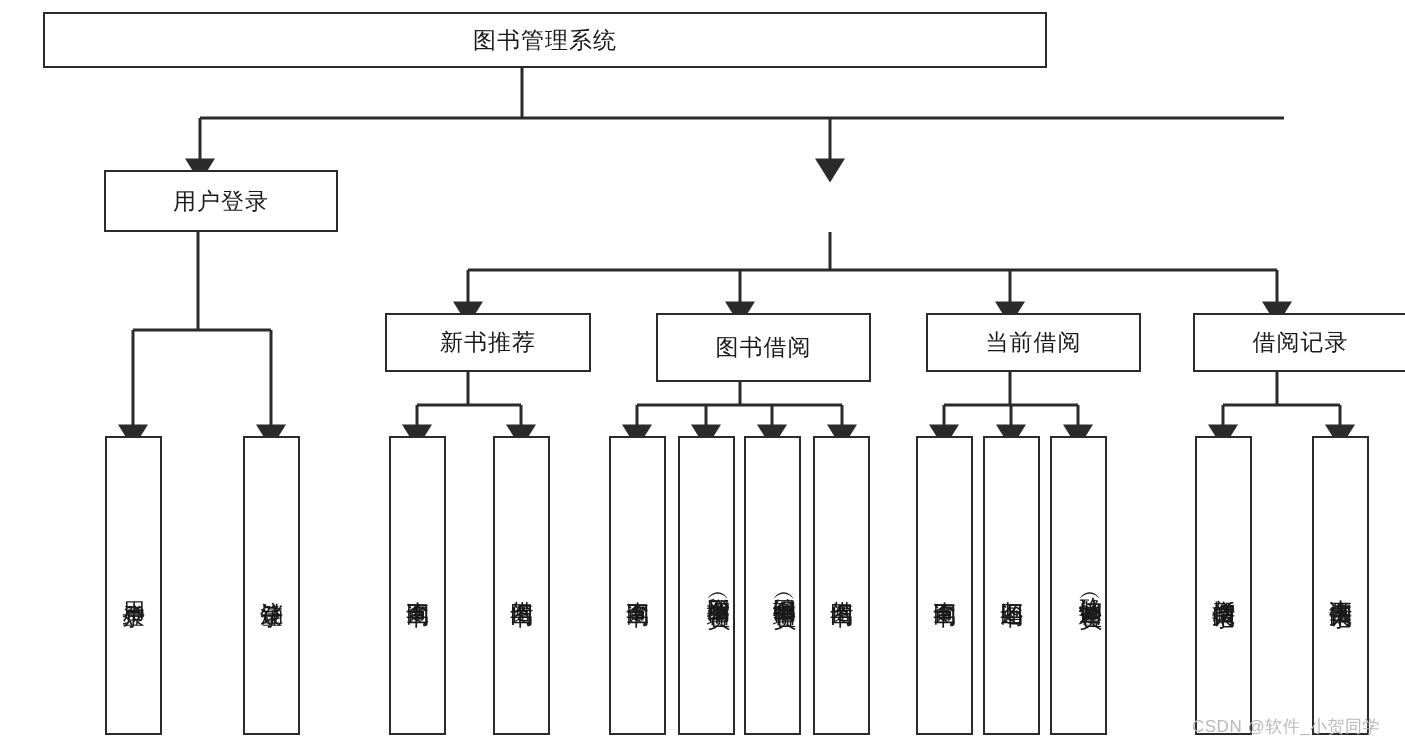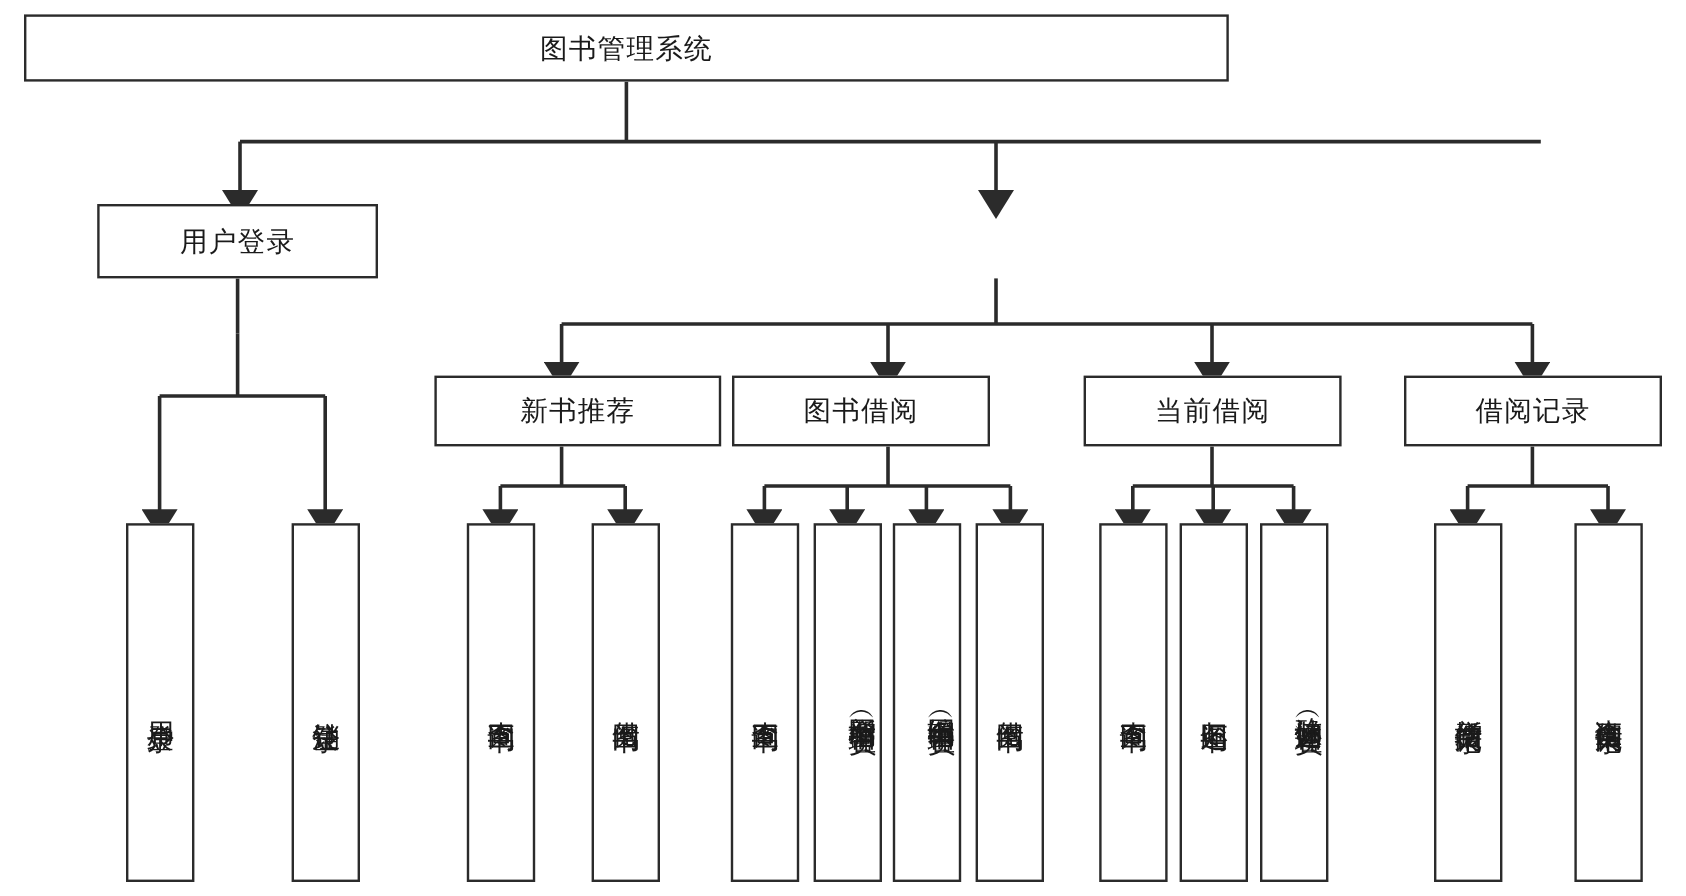--- a/index.html
+++ b/index.html
@@ -31,20 +31,21 @@
     background: #ffffff;
     display: flex;
     align-items: center;
     justify-content: center;
     color: #1a1a1a;
     z-index: 2;
   }
   .node.horiz {
     font-size: 23px;
     letter-spacing: 1px;
+    margin-left: 23px;
   }
   .node.vert {
     writing-mode: vertical-rl;
     text-orientation: upright;
     font-size: 23px;
     line-height: 1.28;
     letter-spacing: 1.5px;
     padding: 6px 0;
   }
   .node.vert.toppad {
@@ -114,22 +115,22 @@
       <path d="M1223,405 L1340,405"></path>
       <path d="M1223,405 L1223,428" marker-end="url(#arw)"></path>
       <path d="M1340,405 L1340,428" marker-end="url(#arw)"></path>
     </g>
   </svg>
 
   <div class="node horiz" style="left:20px; top:12px; width:1004px; height:56px;">图书管理系统</div>
 
   <div class="node horiz" style="left:81px; top:170px; width:234px; height:62px;">用户登录</div>
 
-  <div class="node horiz" style="left:362px; top:313px; width:239px; height:59px;">新书推荐</div>
-  <div class="node horiz" style="left:610px; top:313px; width:215px; height:59px;">图书借阅</div>
+  <div class="node horiz" style="left:362px; top:313px; width:206px; height:59px;">新书推荐</div>
+  <div class="node horiz" style="left:633px; top:313px; width:215px; height:69px;">图书借阅</div>
   <div class="node horiz" style="left:1170px; top:313px; width:215px; height:59px;">借阅记录</div>
   <div class="node horiz" style="left:903px; top:313px; width:215px; height:59px;">当前借阅</div>
 
   <div class="node vert" style="left:105px; top:436px; width:57px; height:299px;">用户登录</div>
   <div class="node vert" style="left:243px; top:436px; width:57px; height:299px;">注销登录</div>
 
   <div class="node vert" style="left:389px; top:436px; width:57px; height:299px;">查询图书</div>
   <div class="node vert" style="left:493px; top:436px; width:57px; height:299px;">借阅图书</div>
 
   <div class="node vert" style="left:609px; top:436px; width:57px; height:299px;">查询图书</div>
@@ -137,14 +138,15 @@
   <div class="node vert toppad" style="left:744px; top:436px; width:57px; height:299px;">编辑图书（管理员）</div>
   <div class="node vert" style="left:813px; top:436px; width:57px; height:299px;">借阅图书</div>
 
   <div class="node vert" style="left:916px; top:436px; width:57px; height:299px;">查询图书</div>
   <div class="node vert" style="left:983px; top:436px; width:57px; height:299px;">归还图书</div>
   <div class="node vert toppad" style="left:1050px; top:436px; width:57px; height:299px;">确认归还（管理员）</div>
 
   <div class="node vert" style="left:1195px; top:436px; width:57px; height:299px;">新增借阅记录</div>
   <div class="node vert" style="left:1312px; top:436px; width:57px; height:299px;">查询借阅记录</div>
 
+  <div class="watermark">CSDN @软件_小贺同学</div>
 
 </div>
 
 </body></html>

